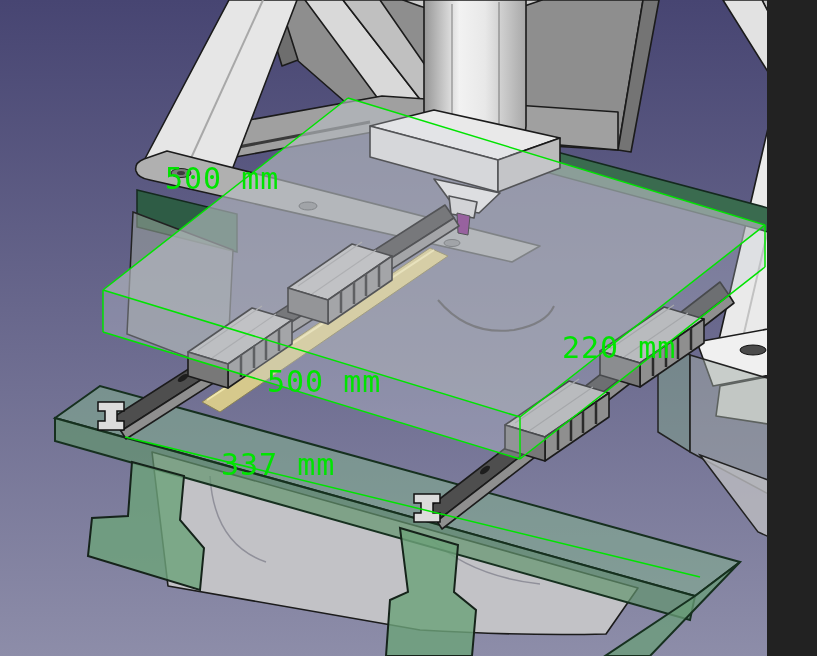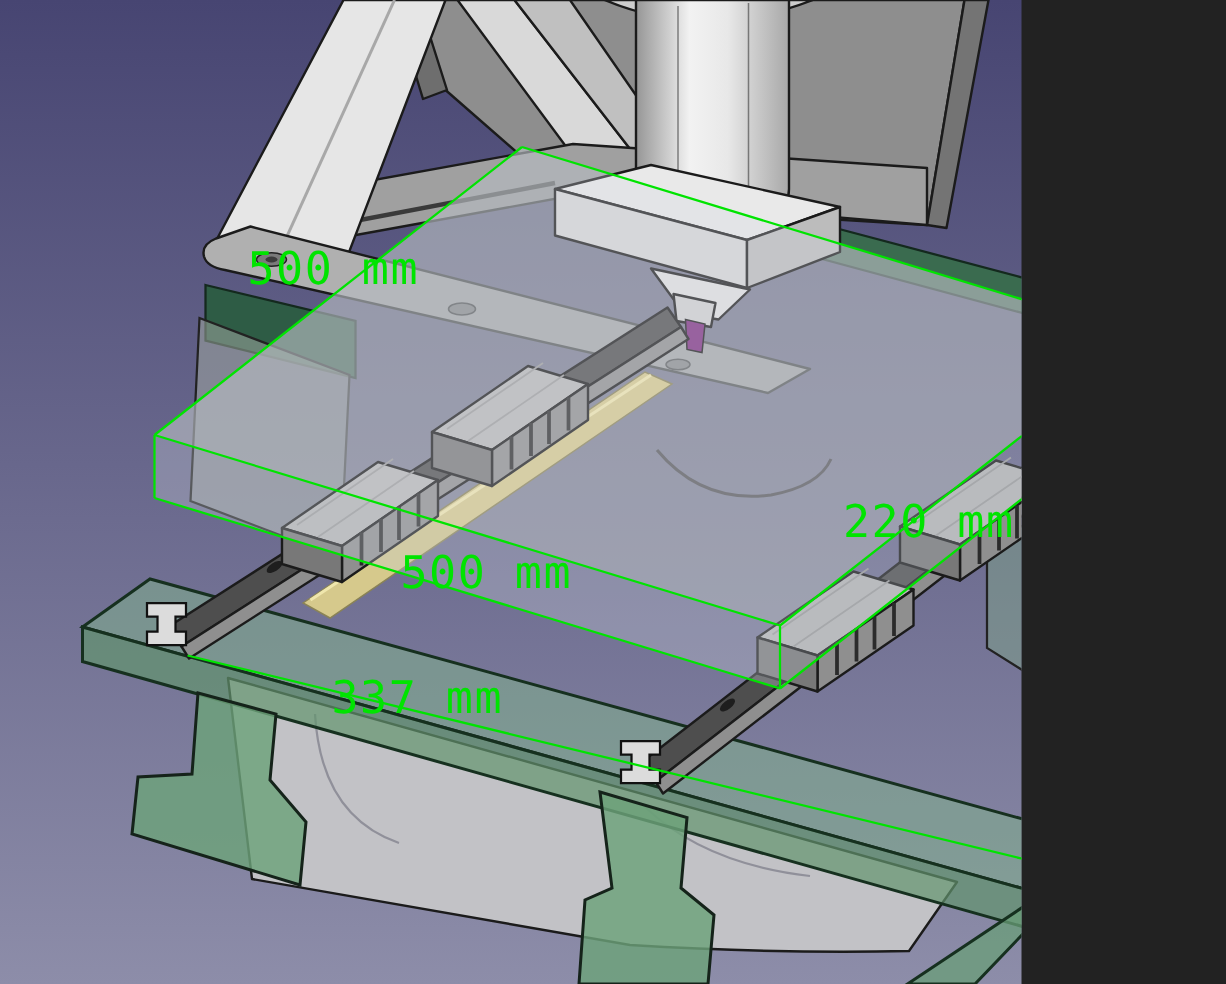--- a/index.html
+++ b/index.html
@@ -4,21 +4,21 @@
 <style>
   :root{
     --background-top:#474572;
     --background-bottom:#8d8da9;
     --dimension-green:#00e400;
     --tool-purple:#7d2f82;
     --workpiece-yellow:#d6c98c;
     --outline:#1b1b1b;
   }
   html,body{margin:0;padding:0;background:#222;}
-  .viewport{width:681px;height:656px;overflow:hidden;position:relative;}
+  .viewport{width:767px;height:656px;overflow:hidden;position:relative;}
   svg{display:block;}
   .dim-text{
     font-family:"DejaVu Sans Mono","Liberation Mono",monospace;
     font-size:30px;
     letter-spacing:1px;
     fill:var(--dimension-green);
   }
   .edge{stroke:var(--outline);stroke-width:1.6;stroke-linejoin:round;}
   .greenline{stroke:var(--dimension-green);stroke-width:1.5;fill:none;}
 </style>

